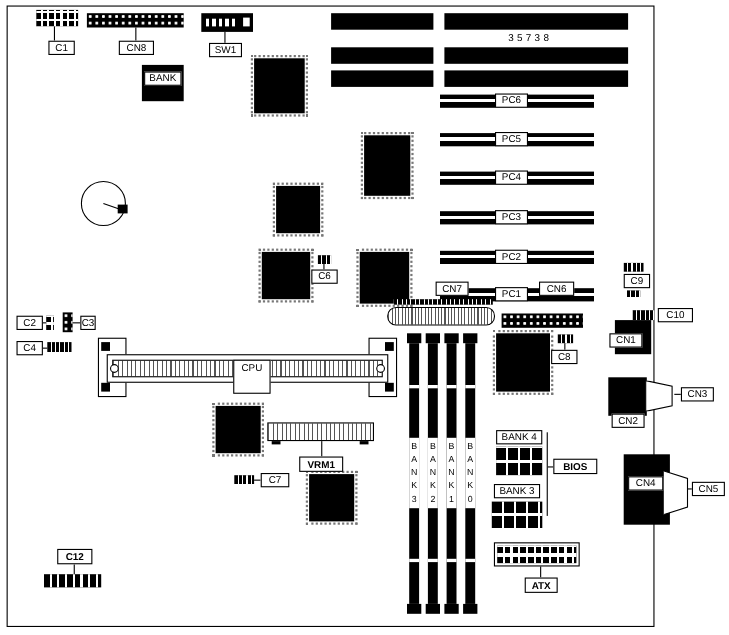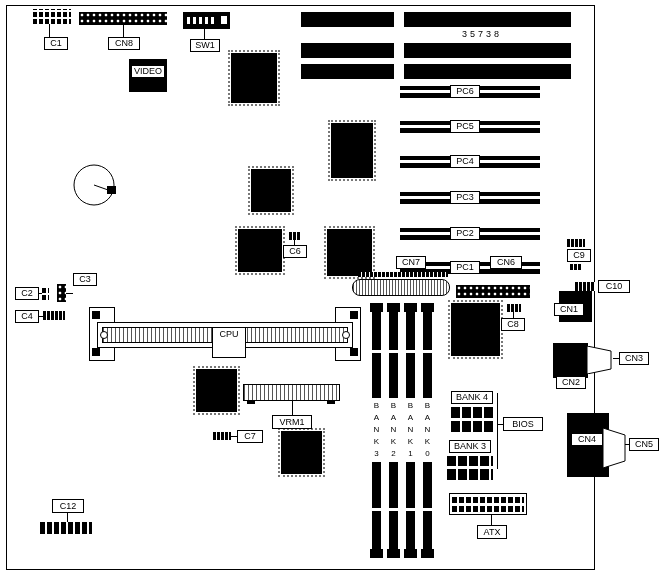--- a/index.html
+++ b/index.html
@@ -4,21 +4,21 @@
 <style>
   * { box-sizing: border-box; }
   html, body { width: 663px; height: 577px; margin: 0; padding: 0; }
   body { background: #fff; font-family: "Liberation Sans", sans-serif; color: #000; }
   #stage { position: relative; width: 663px; height: 577px; overflow: hidden; background: #fff; }
 
   .board { position: absolute; left: 6px; top: 5px; width: 589px; height: 565px; border: 1px solid #000; }
 
   .lbl { position: absolute; height: 13px; background: #fff; border: 1px solid #000;
          font-size: 9px; line-height: 11px; text-align: center; z-index: 6; white-space: nowrap; }
-  .lbl.h14 { height: 14px; line-height: 12px; }
+  .lbl.h14 { height: 14px; line-height: 12px; font-weight: bold; }
   .lbl.h15 { height: 31px; line-height: 13px; }
 
   .blk { position: absolute; background: #000; }
   .box { position: absolute; background: #fff; border: 1px solid #000; }
   .chip { position: absolute; background: #000; outline: 2px dotted #777; outline-offset: 1px; }
   .hl, .vl { position: absolute; background: #000; z-index: 4; }
 
   .dot-strip { position: absolute; background-color: #000;
     background-image: repeating-linear-gradient(90deg, transparent 0 3px, #fff 3px 4px); }
   .bigdot { position: absolute; background-color: #000;
@@ -74,21 +74,21 @@
   <div class="vl" style="left:123px;top:25px;width:1px;height:12px"></div>
   <div class="lbl" style="left:108px;top:37px;width:32px">CN8</div>
 
   <div class="blk" style="left:183px;top:12px;width:47px;height:17px"></div>
   <div class="sw-squares" style="left:187px;top:17px;width:28px;height:7px"></div>
   <div class="white-box" style="left:221px;top:16px;width:6px;height:8px"></div>
   <div class="vl" style="left:204px;top:29px;width:1px;height:10px"></div>
   <div class="lbl" style="left:190px;top:39px;width:30px">SW1</div>
 
   <div class="blk" style="left:129px;top:59px;width:38px;height:33px"></div>
-  <div class="lbl" style="left:131px;top:65px;width:34px">VIDEO</div>
+  <div class="lbl" style="left:131px;top:65px;width:34px">BANK</div>
 
   <div class="blk" style="left:301px;top:12px;width:93px;height:15px"></div>
   <div class="blk" style="left:404px;top:12px;width:167px;height:15px"></div>
   <div class="numtext" style="left:462px;top:29px">35738</div>
   <div class="blk" style="left:301px;top:43px;width:93px;height:15px"></div>
   <div class="blk" style="left:404px;top:43px;width:167px;height:15px"></div>
   <div class="blk" style="left:301px;top:64px;width:93px;height:15px"></div>
   <div class="blk" style="left:404px;top:64px;width:167px;height:15px"></div>
 
   <div class="chip" style="left:231px;top:53px;width:46px;height:50px"></div>
@@ -151,21 +151,21 @@
     <circle cx="21" cy="21" r="20" fill="#fff" stroke="#000" stroke-width="1"></circle>
     <line x1="21" y1="21" x2="38" y2="27" stroke="#000" stroke-width="1"></line>
     <rect x="34" y="22" width="9" height="8" fill="#000"></rect>
   </svg>
 
   <div class="lbl" style="left:15px;top:287px;width:24px">C2</div>
   <div class="hl" style="left:39px;top:293px;width:3px;height:1px"></div>
   <div class="grid-black" style="left:42px;top:287px;width:7px;height:13px"></div>
   <div class="pin2" style="left:57px;top:284px;width:9px;height:18px"></div>
   <div class="hl" style="left:66px;top:293px;width:7px;height:1px"></div>
-  <div class="lbl" style="left:73px;top:273px;width:24px">C3</div>
+  <div class="lbl" style="left:73px;top:287px;width:14px">C3</div>
   <div class="lbl" style="left:15px;top:310px;width:24px">C4</div>
   <div class="hl" style="left:39px;top:316px;width:4px;height:1px"></div>
   <div class="dot-strip" style="left:43px;top:311px;width:22px;height:9px"></div>
 
   <div class="box" style="left:89px;top:307px;width:26px;height:54px"></div>
   <div class="blk" style="left:92px;top:311px;width:8px;height:8px"></div>
   <div class="blk" style="left:92px;top:348px;width:8px;height:8px"></div>
   <div class="box" style="left:335px;top:307px;width:26px;height:54px"></div>
   <div class="blk" style="left:350px;top:311px;width:8px;height:8px"></div>
   <div class="blk" style="left:350px;top:348px;width:8px;height:8px"></div>

